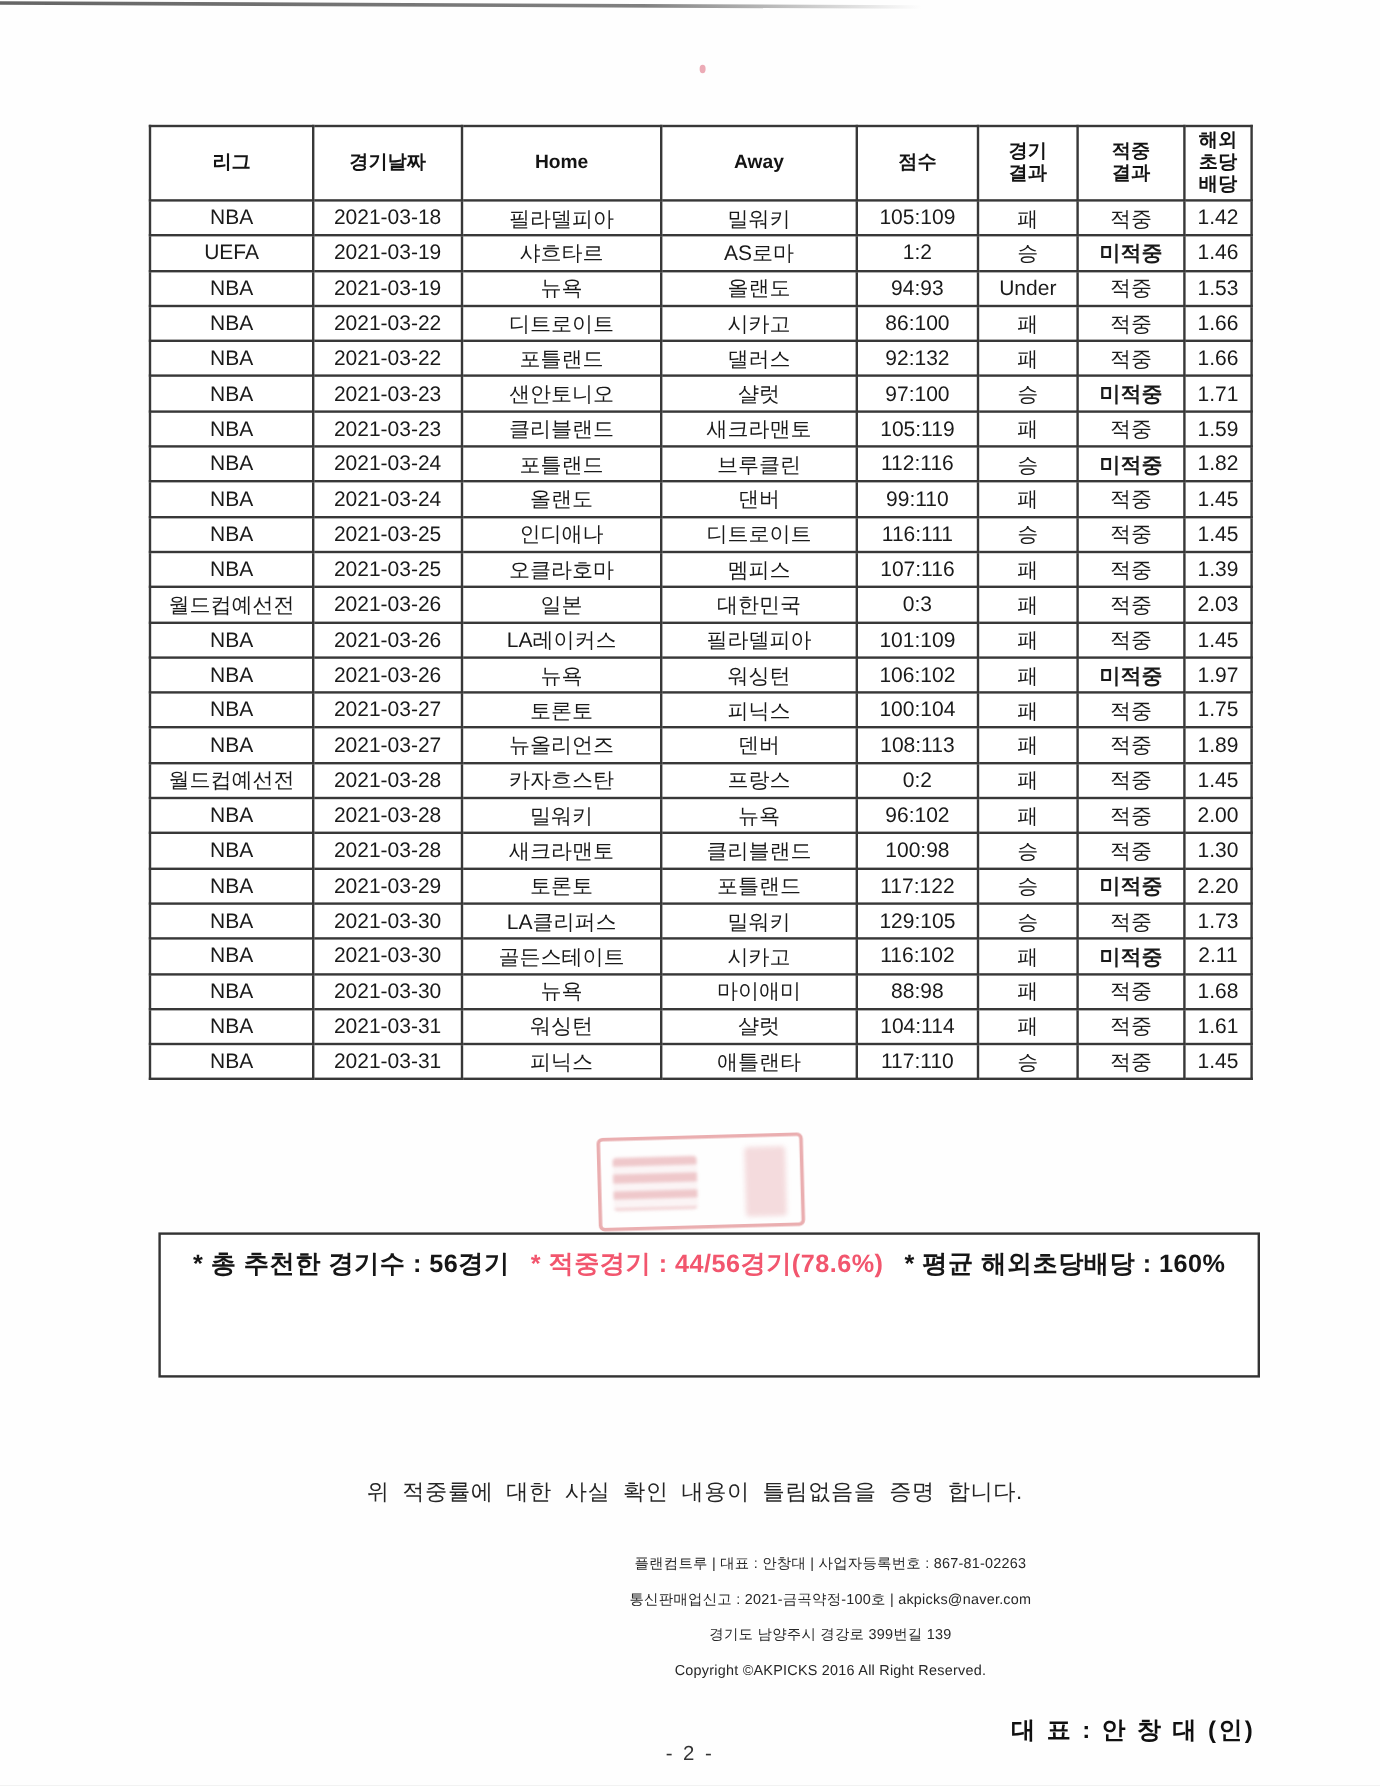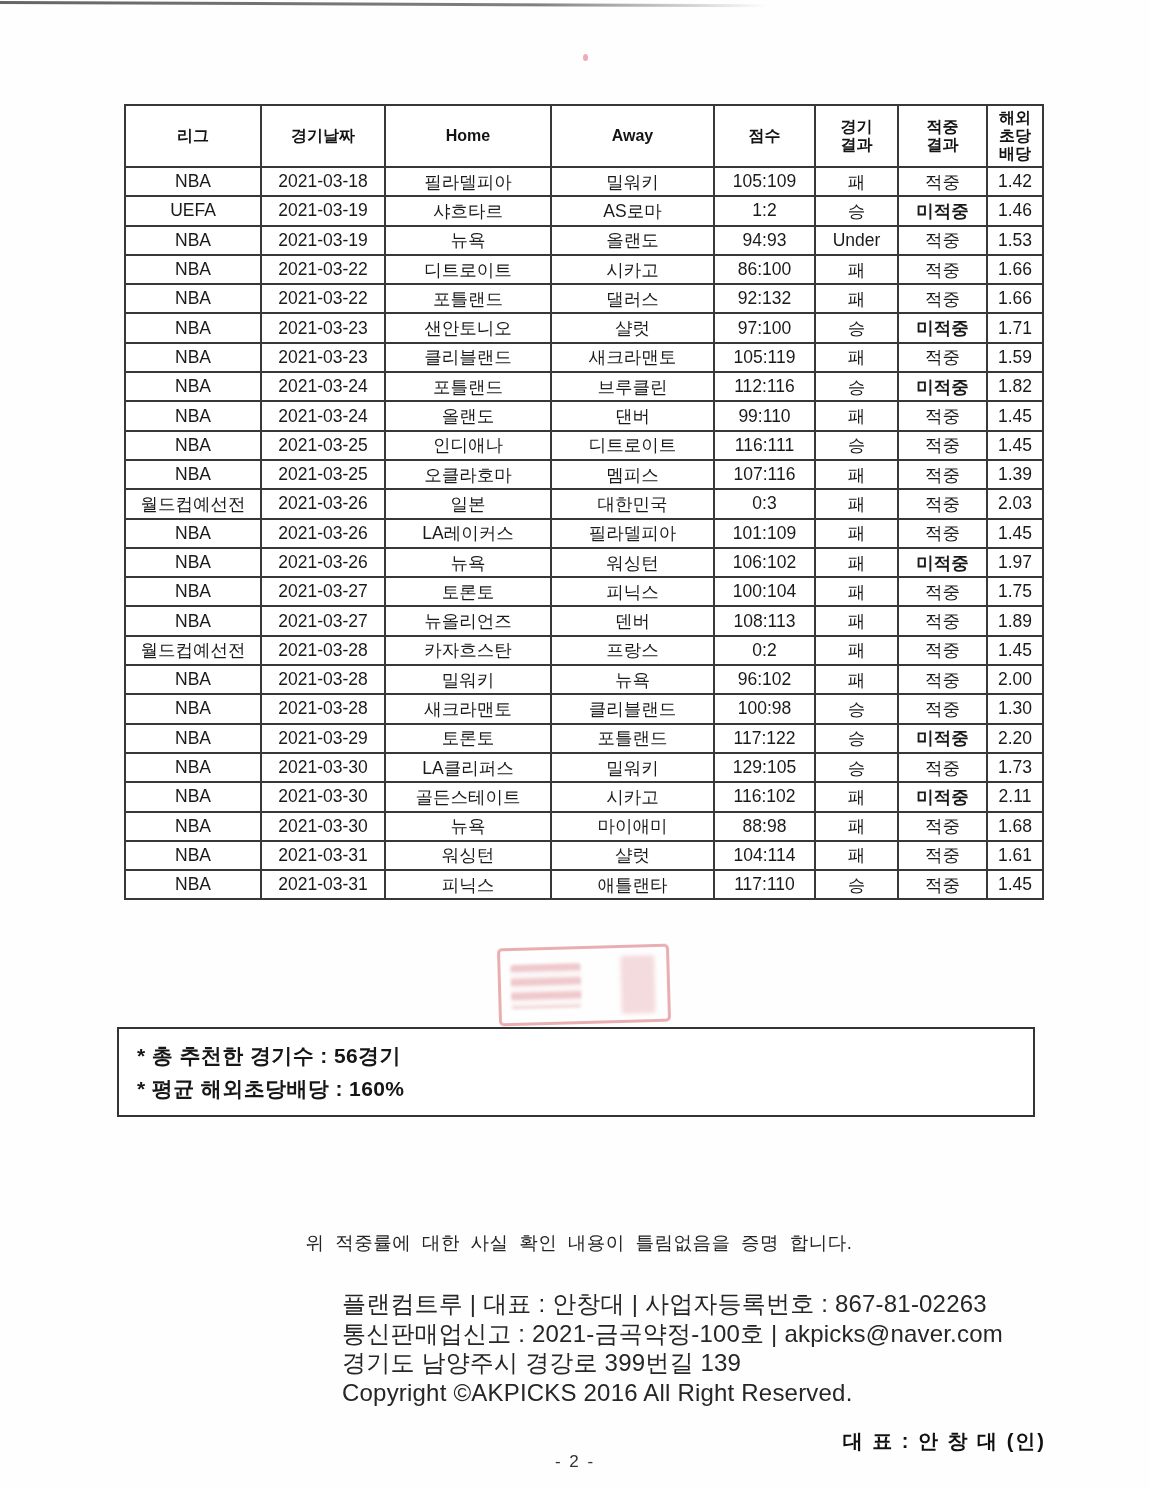--- a/index.html
+++ b/index.html
@@ -38,23 +38,23 @@
     height:62px; font-size:16px; font-weight:bold;
     white-space:pre-line; line-height:1.12; color:#141414;
   }
   .results-table tbody td {
     height:29.3px; font-size:17.5px; color:#1a1a1a;
   }
   td.hit  { color:var(--hit-color,#e8566c); }
   td.miss { color:var(--miss-color,#4aa6e8);font-weight:bold; }
   
   .summary-box {
-    position:absolute; left:117px; top:1027px; width:918px; height:90px;
+    position:absolute; left:132px; top:1027px; width:918px; height:121px;
     border:2px solid #333; background:#fff;
-    padding:10px 18px; display:flex; flex-direction:column; justify-content:space-around;
+    padding:10px 18px; display:flex; flex-direction:row; justify-content:space-around;
   }
   .summary-line {
     font-size:21px; font-weight:bold; letter-spacing:.4px; color:#161616;
   }
   .summary-line.accent { color:var(--accent-color,#f2566e); }
   
   .stamp {
     position:absolute; left:498px; top:946px; width:172px; height:78px;
     border:3px solid rgba(205,55,60,.40); border-radius:5px;
     transform:rotate(-1.6deg); mix-blend-mode:multiply;
@@ -70,21 +70,21 @@
     position:absolute; right:12px; top:8px; width:34px; height:58px;
     background:rgba(200,60,70,.18); filter:blur(2px); border-radius:3px;
   }
   
   .cert-line {
     position:absolute; left:4px; top:1230px; width:1150px;
     text-align:center; font-size:18.5px; letter-spacing:.5px; word-spacing:5px; color:#242424;
   }
   .footer-block {
     position:absolute; right:108px; top:1289px; width:700px;
-    text-align:left; font-size:24px; line-height:29.5px; color:#262626;
+    text-align:center; font-size:12px; line-height:29.5px; color:#262626;
     letter-spacing:.2px;
   }
   .signature-line {
     position:absolute; right:104px; top:1428px;
     font-size:20px; font-weight:bold; letter-spacing:2px; color:#101010;text-align:right;
   }
   .page-number {
     position:absolute; left:0; top:1452px; width:1150px;
     text-align:center; font-size:17px; letter-spacing:2px; color:#333;
   }
@@ -378,20 +378,21 @@
       </tbody>
   </table>
 
   <div class="stamp">
     <div class="stamp-smudge-1"></div>
     <div class="stamp-smudge-2"></div>
   </div>
 
   <div class="summary-box">
     <div class="summary-line">* 총 추천한 경기수 : 56경기</div>
+    <div class="summary-line accent">* 적중경기 : 44/56경기(78.6%)</div>
     <div class="summary-line">* 평균 해외초당배당 : 160%</div>
   </div>
 
   <div class="cert-line">위 적중률에 대한 사실 확인 내용이 틀림없음을 증명 합니다.</div>
 
   <div class="footer-block">
     <div>플랜컴트루  |  대표 : 안창대  |  사업자등록번호 : 867-81-02263</div>
     <div>통신판매업신고 : 2021-금곡약정-100호  |  akpicks@naver.com</div>
     <div>경기도 남양주시 경강로 399번길 139</div>
     <div>Copyright ©AKPICKS 2016 All Right Reserved.</div>

